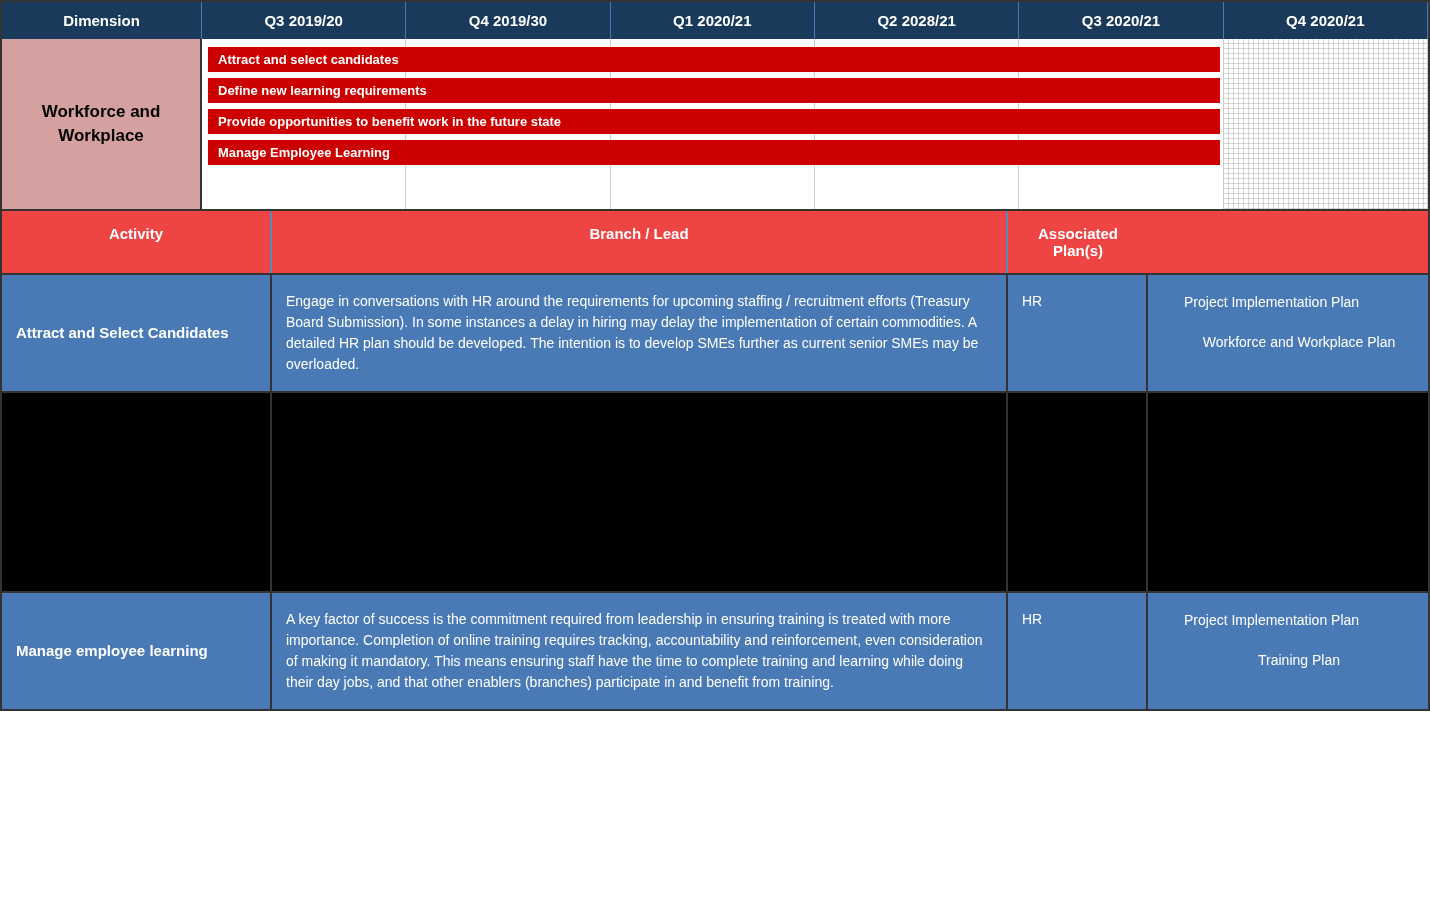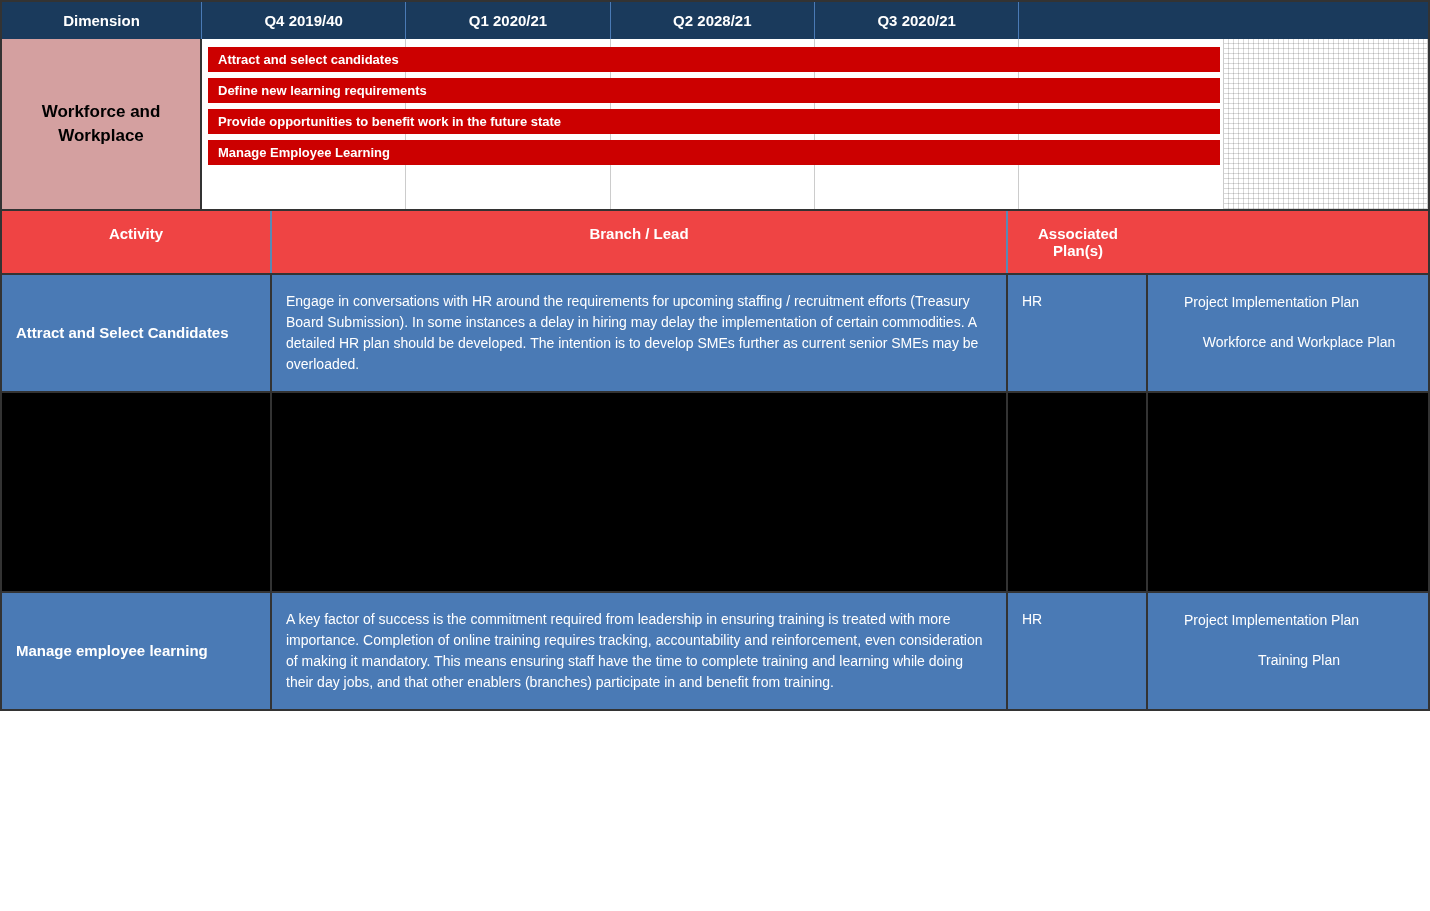--- a/index.html
+++ b/index.html
@@ -186,24 +186,26 @@
       );
     }
   </style>
 </head>
 <body>
 
 <div class="gantt-section">
 
   <div class="gantt-header">
     <div class="gantt-header-cell">Dimension</div>
-    <div class="gantt-header-cell">Q4 2019/40</div>
+    <div class="gantt-header-cell">Q3 2019/20</div>
+    <div class="gantt-header-cell">Q4 2019/30</div>
     <div class="gantt-header-cell">Q1 2020/21</div>
     <div class="gantt-header-cell">Q2 2028/21</div>
     <div class="gantt-header-cell">Q3 2020/21</div>
+    <div class="gantt-header-cell">Q4 2020/21</div>
   </div>
 
   <div class="gantt-body">
     <div class="gantt-dimension-cell">
       <span>Workforce and Workplace</span>
     </div>
     <div class="gantt-bars-area" style="position:relative; min-height: 170px;">
 
       <div class="gantt-bars-grid">
         <div class="gantt-grid-col"></div>

